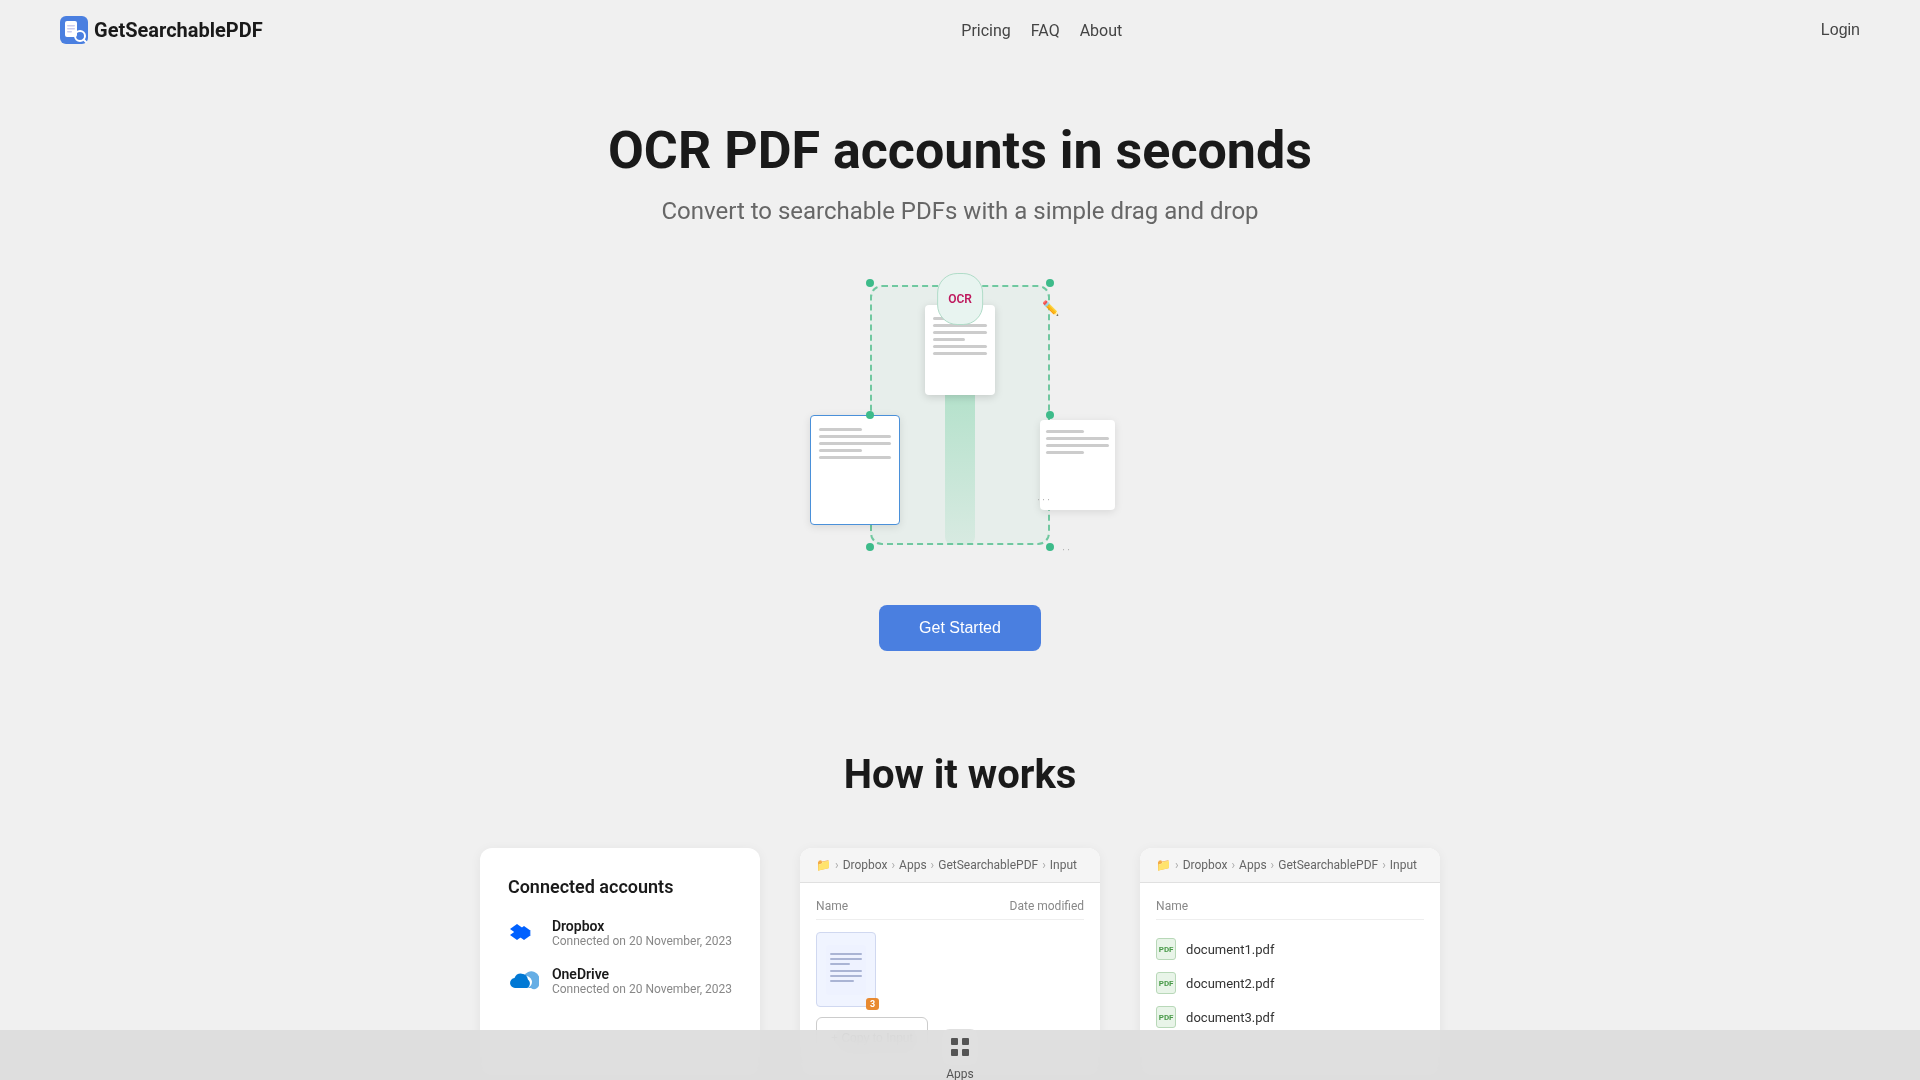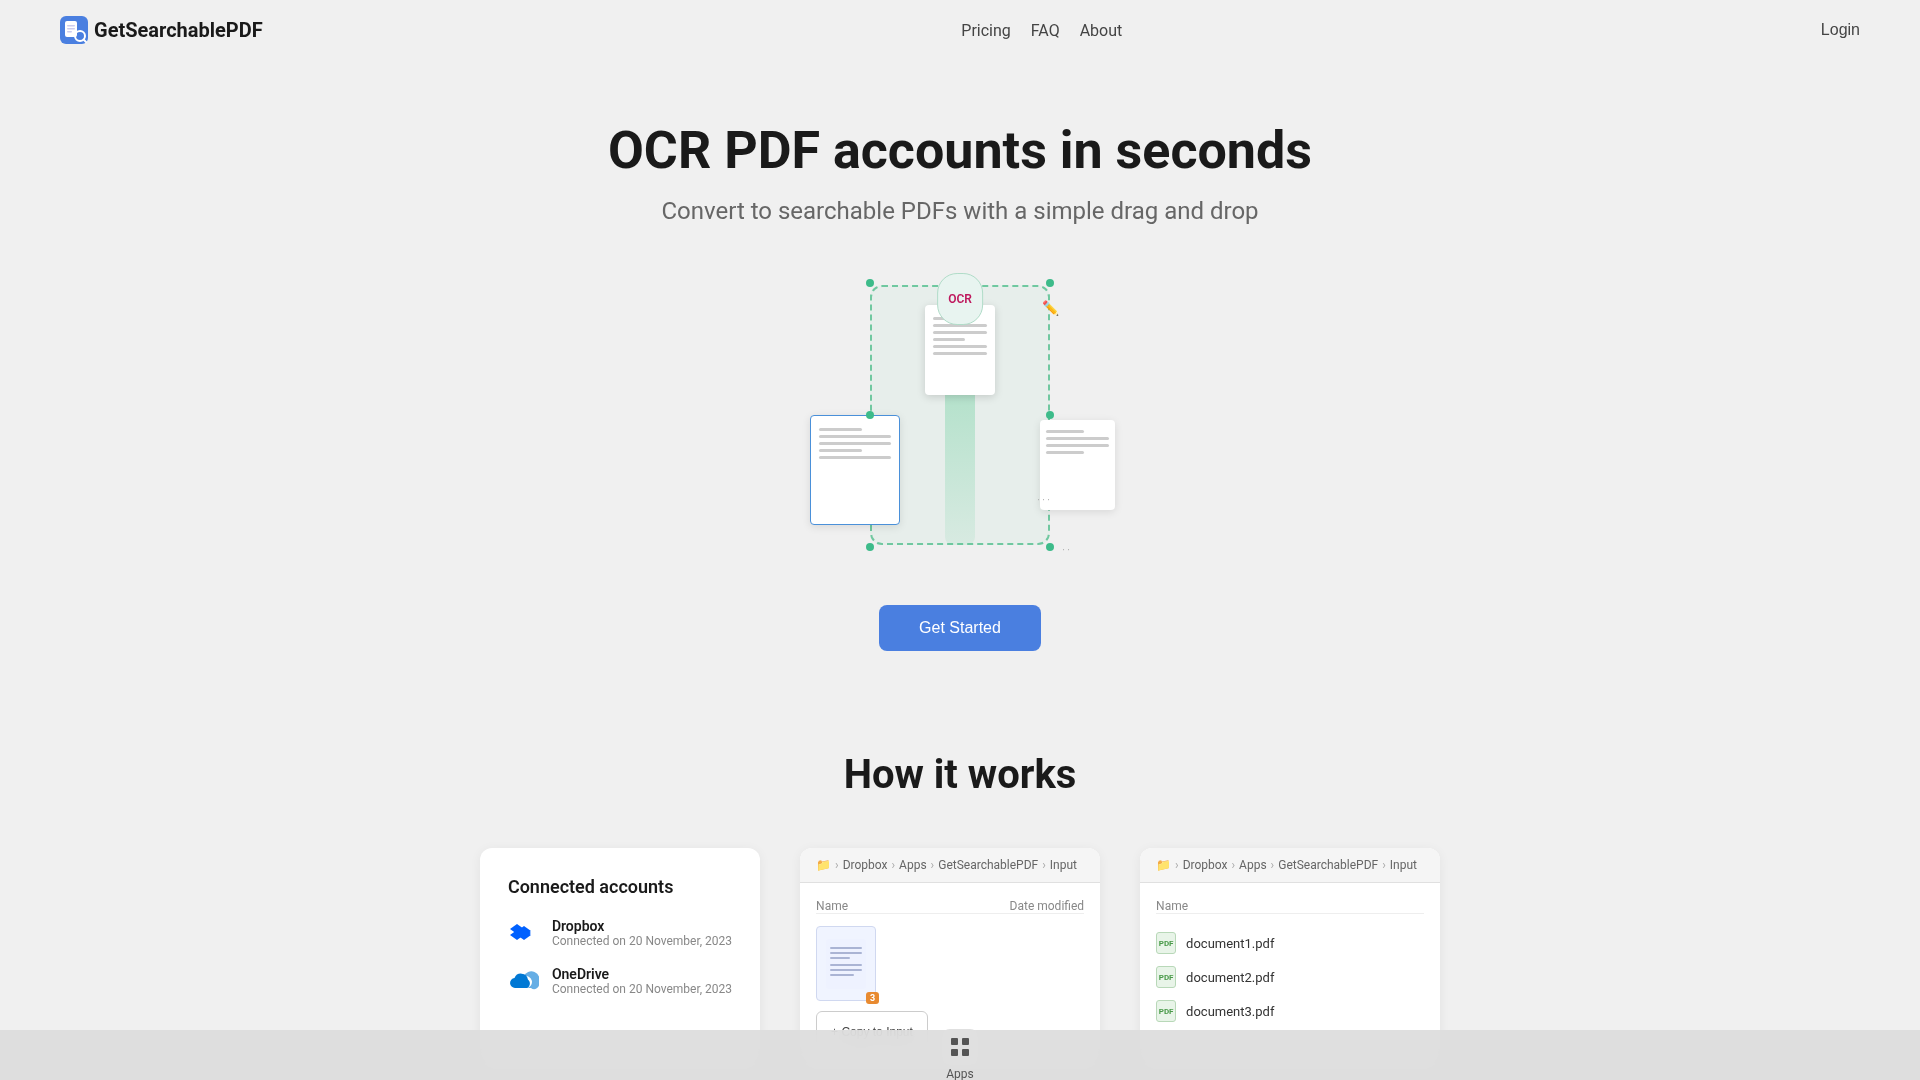--- a/index.html
+++ b/index.html
@@ -300,20 +300,21 @@
     }
     .folder-content {
       padding: 16px;
     }
     .folder-table-header {
       display: flex;
       justify-content: space-between;
       font-size: 12px;
       color: #888;
       margin-bottom: 12px;
+      padding-bottom: 6px;
       border-bottom: 1px solid #eee;
     }
     .file-item {
       display: flex;
       align-items: center;
       gap: 10px;
       margin-bottom: 10px;
     }
     .file-thumb {
       width: 60px;

